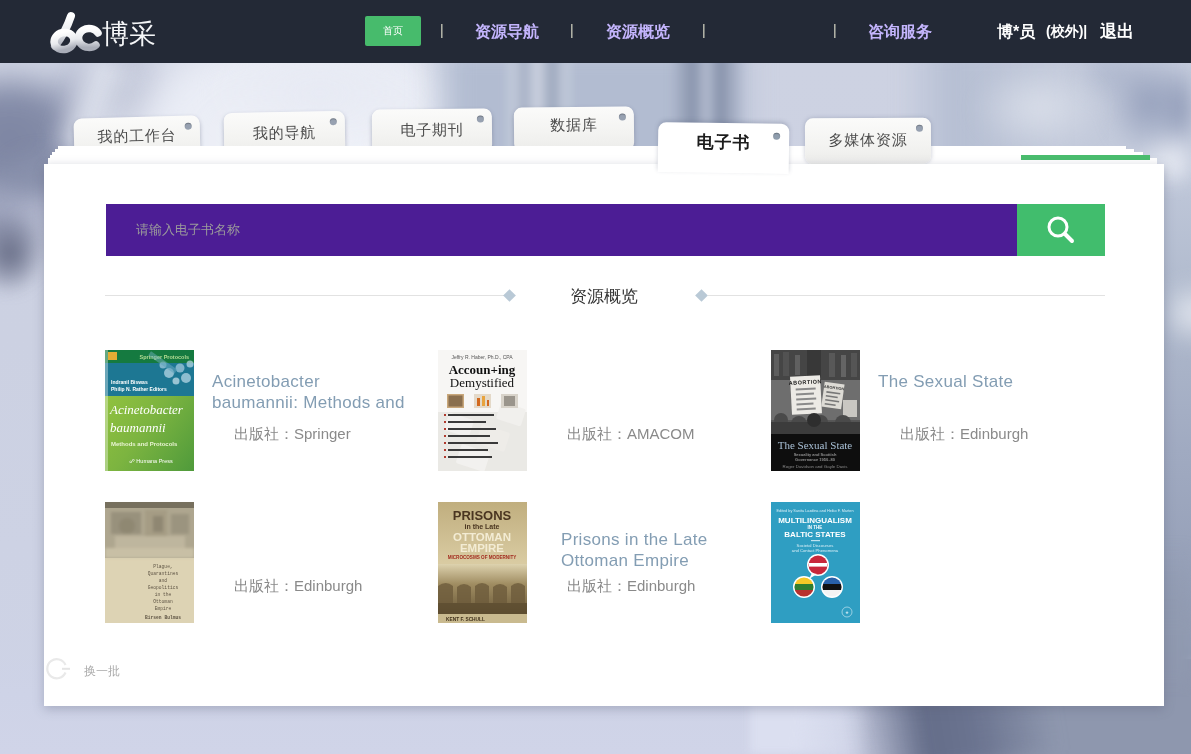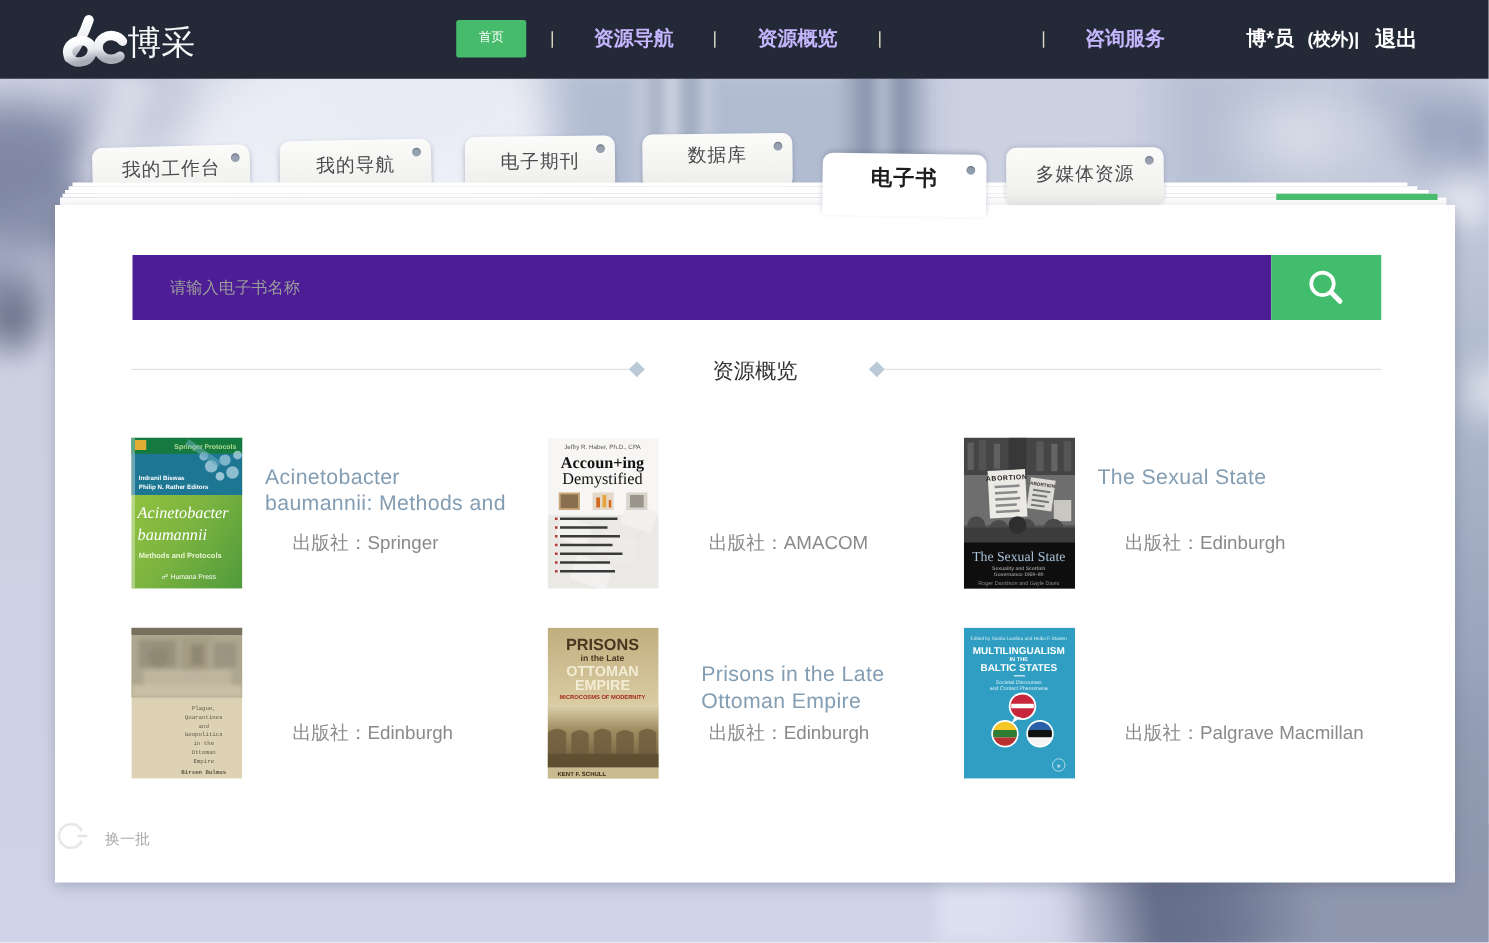--- a/index.html
+++ b/index.html
@@ -395,21 +395,20 @@
         <rect x="51" y="75" width="20" height="7" fill="#2960a8"></rect>
         <rect x="51" y="82" width="20" height="6" fill="#111111"></rect>
         <rect x="51" y="88" width="20" height="7" fill="#f4f4f4"></rect>
       </g>
     </g>
     <g opacity="0.9">
       <circle cx="76" cy="110" r="5" fill="none" stroke="#bfe2ef" stroke-width="0.8"></circle>
       <text x="76" y="112" font-size="4.5" fill="#d8eef6" text-anchor="middle">★</text>
     </g>
   </svg></div>
-  <div class="pub" style="left:834px;top:413px;">出版社：Palgrave Macmillan</div>
 
   <div id="refresh">
     <svg width="26" height="26" viewBox="0 0 26 26" style="vertical-align:-7px;margin-right:14px;">
       <path d="M 21.5 16.5 A 9.5 9.5 0 1 1 21.5 9" fill="none" stroke="#e9e9e9" stroke-width="2.2"></path>
       <line x1="18" y1="12.8" x2="26" y2="12.8" stroke="#e4e4e4" stroke-width="2"></line>
     </svg>换一批
   </div>
 </div>
 
 </body></html>

